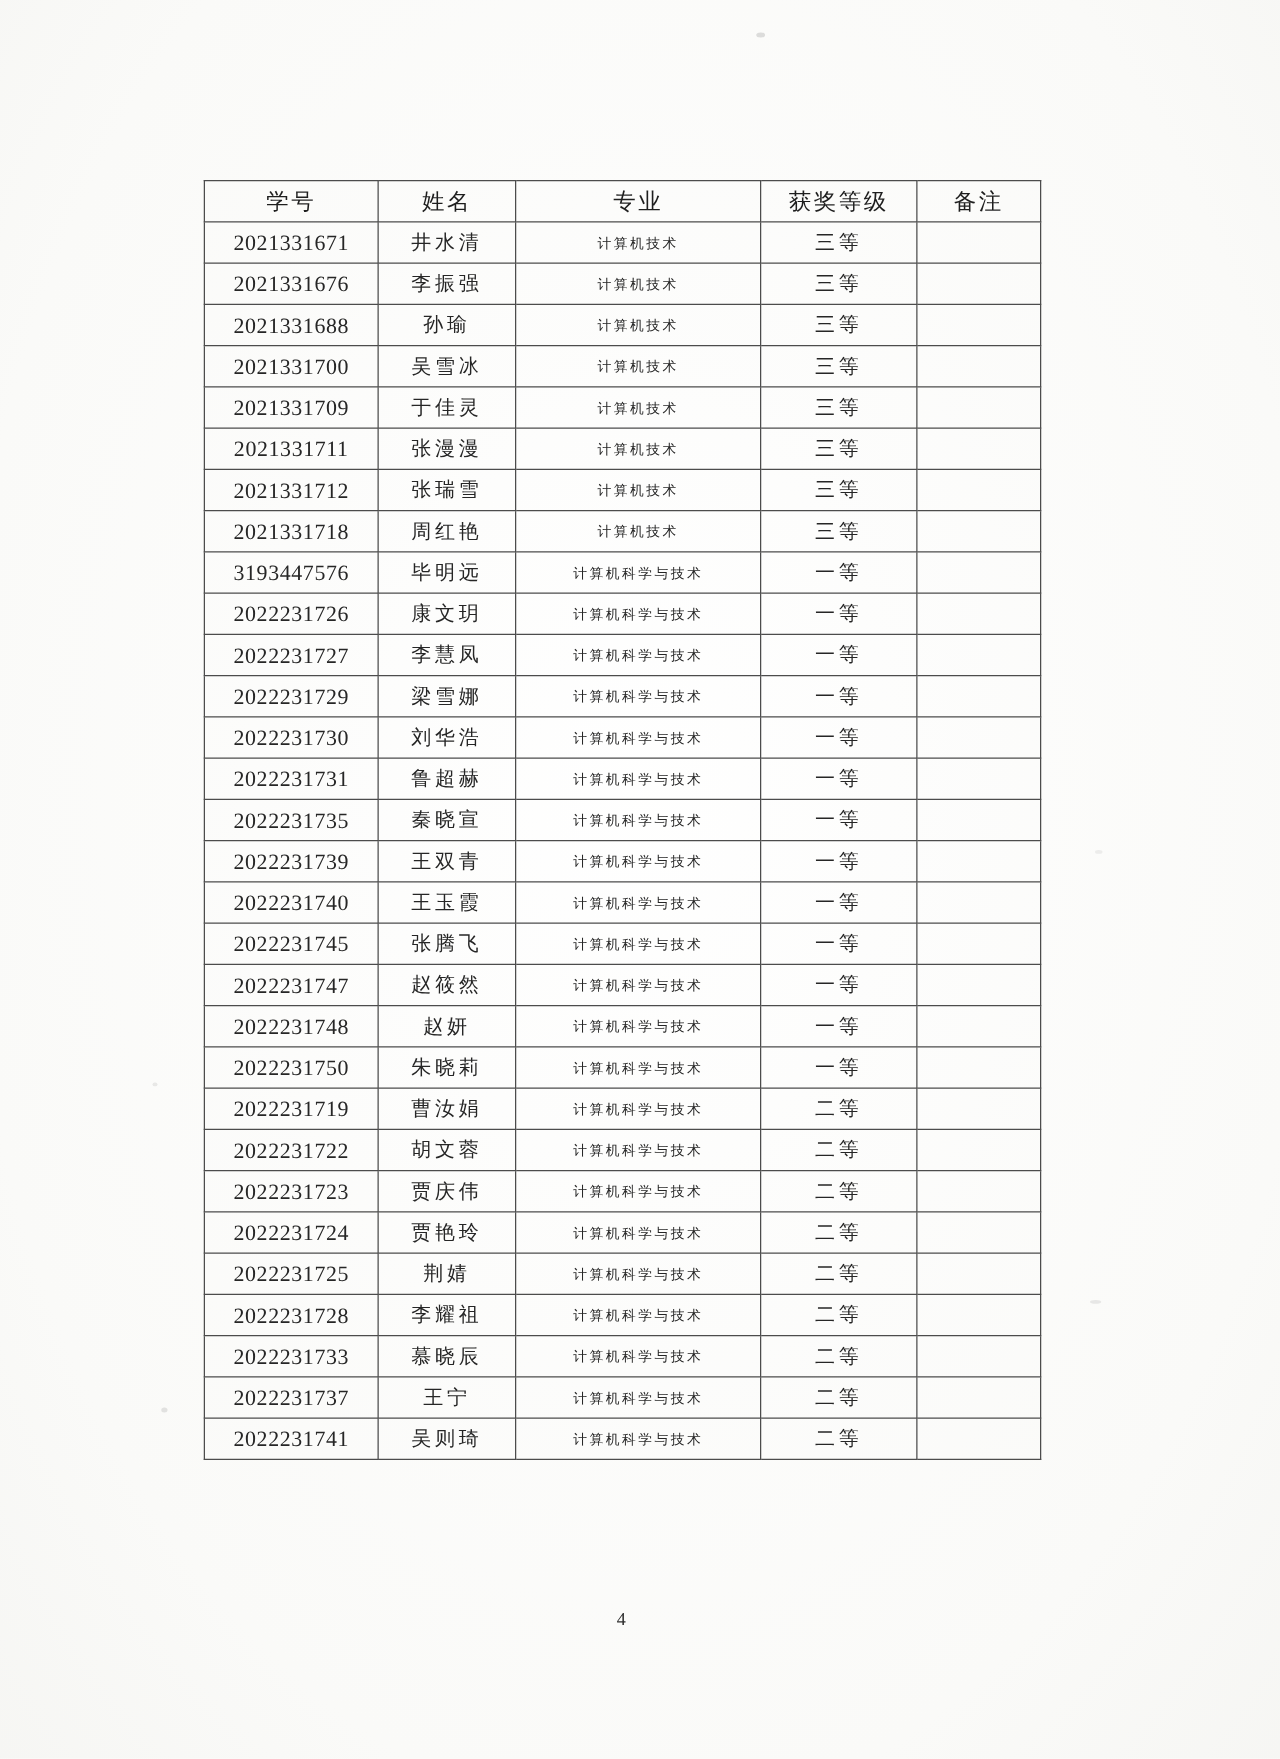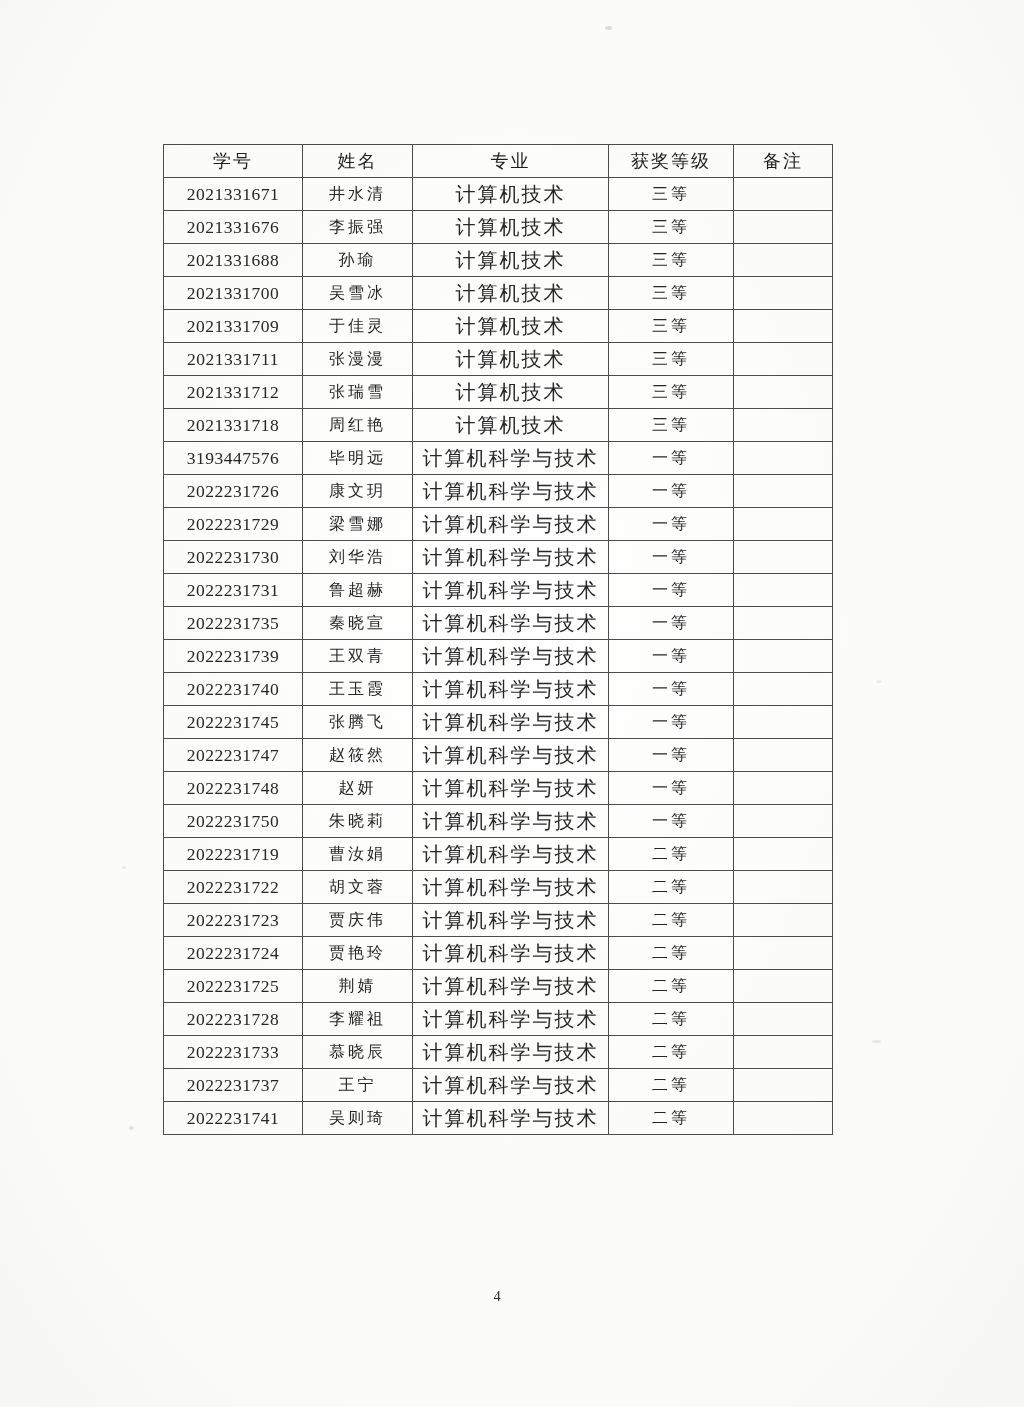--- a/index.html
+++ b/index.html
@@ -52,21 +52,21 @@
 
   
   .doc-table td.col-student_id {
     font-size: 17.5px;
     letter-spacing: 0.5px;
     font-family: Liberation Serif, serif;
   }
 
   
   .doc-table td.col-name   { font-size: 16px; letter-spacing: 3px; }
-  .doc-table td.col-major  { font-size: 20px; letter-spacing: 2px; }
+  .doc-table td.col-major  { font-size: 11px; letter-spacing: 2px; }
   .doc-table td.col-award_level { font-size: 16px; letter-spacing: 3px; }
   .doc-table td.col-remark { font-size: 16px; }
 
   .page-number {
     position: absolute;
     left: 163px;
     top: 1288px;
     width: 669px;
     text-align: center;
     font-size: 14.5px;
@@ -173,20 +173,27 @@
           <td class="col-remark"></td>
         </tr>
         <tr>
           <td class="col-student_id">2022231726</td>
           <td class="col-name">康文玥</td>
           <td class="col-major">计算机科学与技术</td>
           <td class="col-award_level">一等</td>
           <td class="col-remark"></td>
         </tr>
         <tr>
+          <td class="col-student_id">2022231727</td>
+          <td class="col-name">李慧凤</td>
+          <td class="col-major">计算机科学与技术</td>
+          <td class="col-award_level">一等</td>
+          <td class="col-remark"></td>
+        </tr>
+        <tr>
           <td class="col-student_id">2022231729</td>
           <td class="col-name">梁雪娜</td>
           <td class="col-major">计算机科学与技术</td>
           <td class="col-award_level">一等</td>
           <td class="col-remark"></td>
         </tr>
         <tr>
           <td class="col-student_id">2022231730</td>
           <td class="col-name">刘华浩</td>
           <td class="col-major">计算机科学与技术</td>

